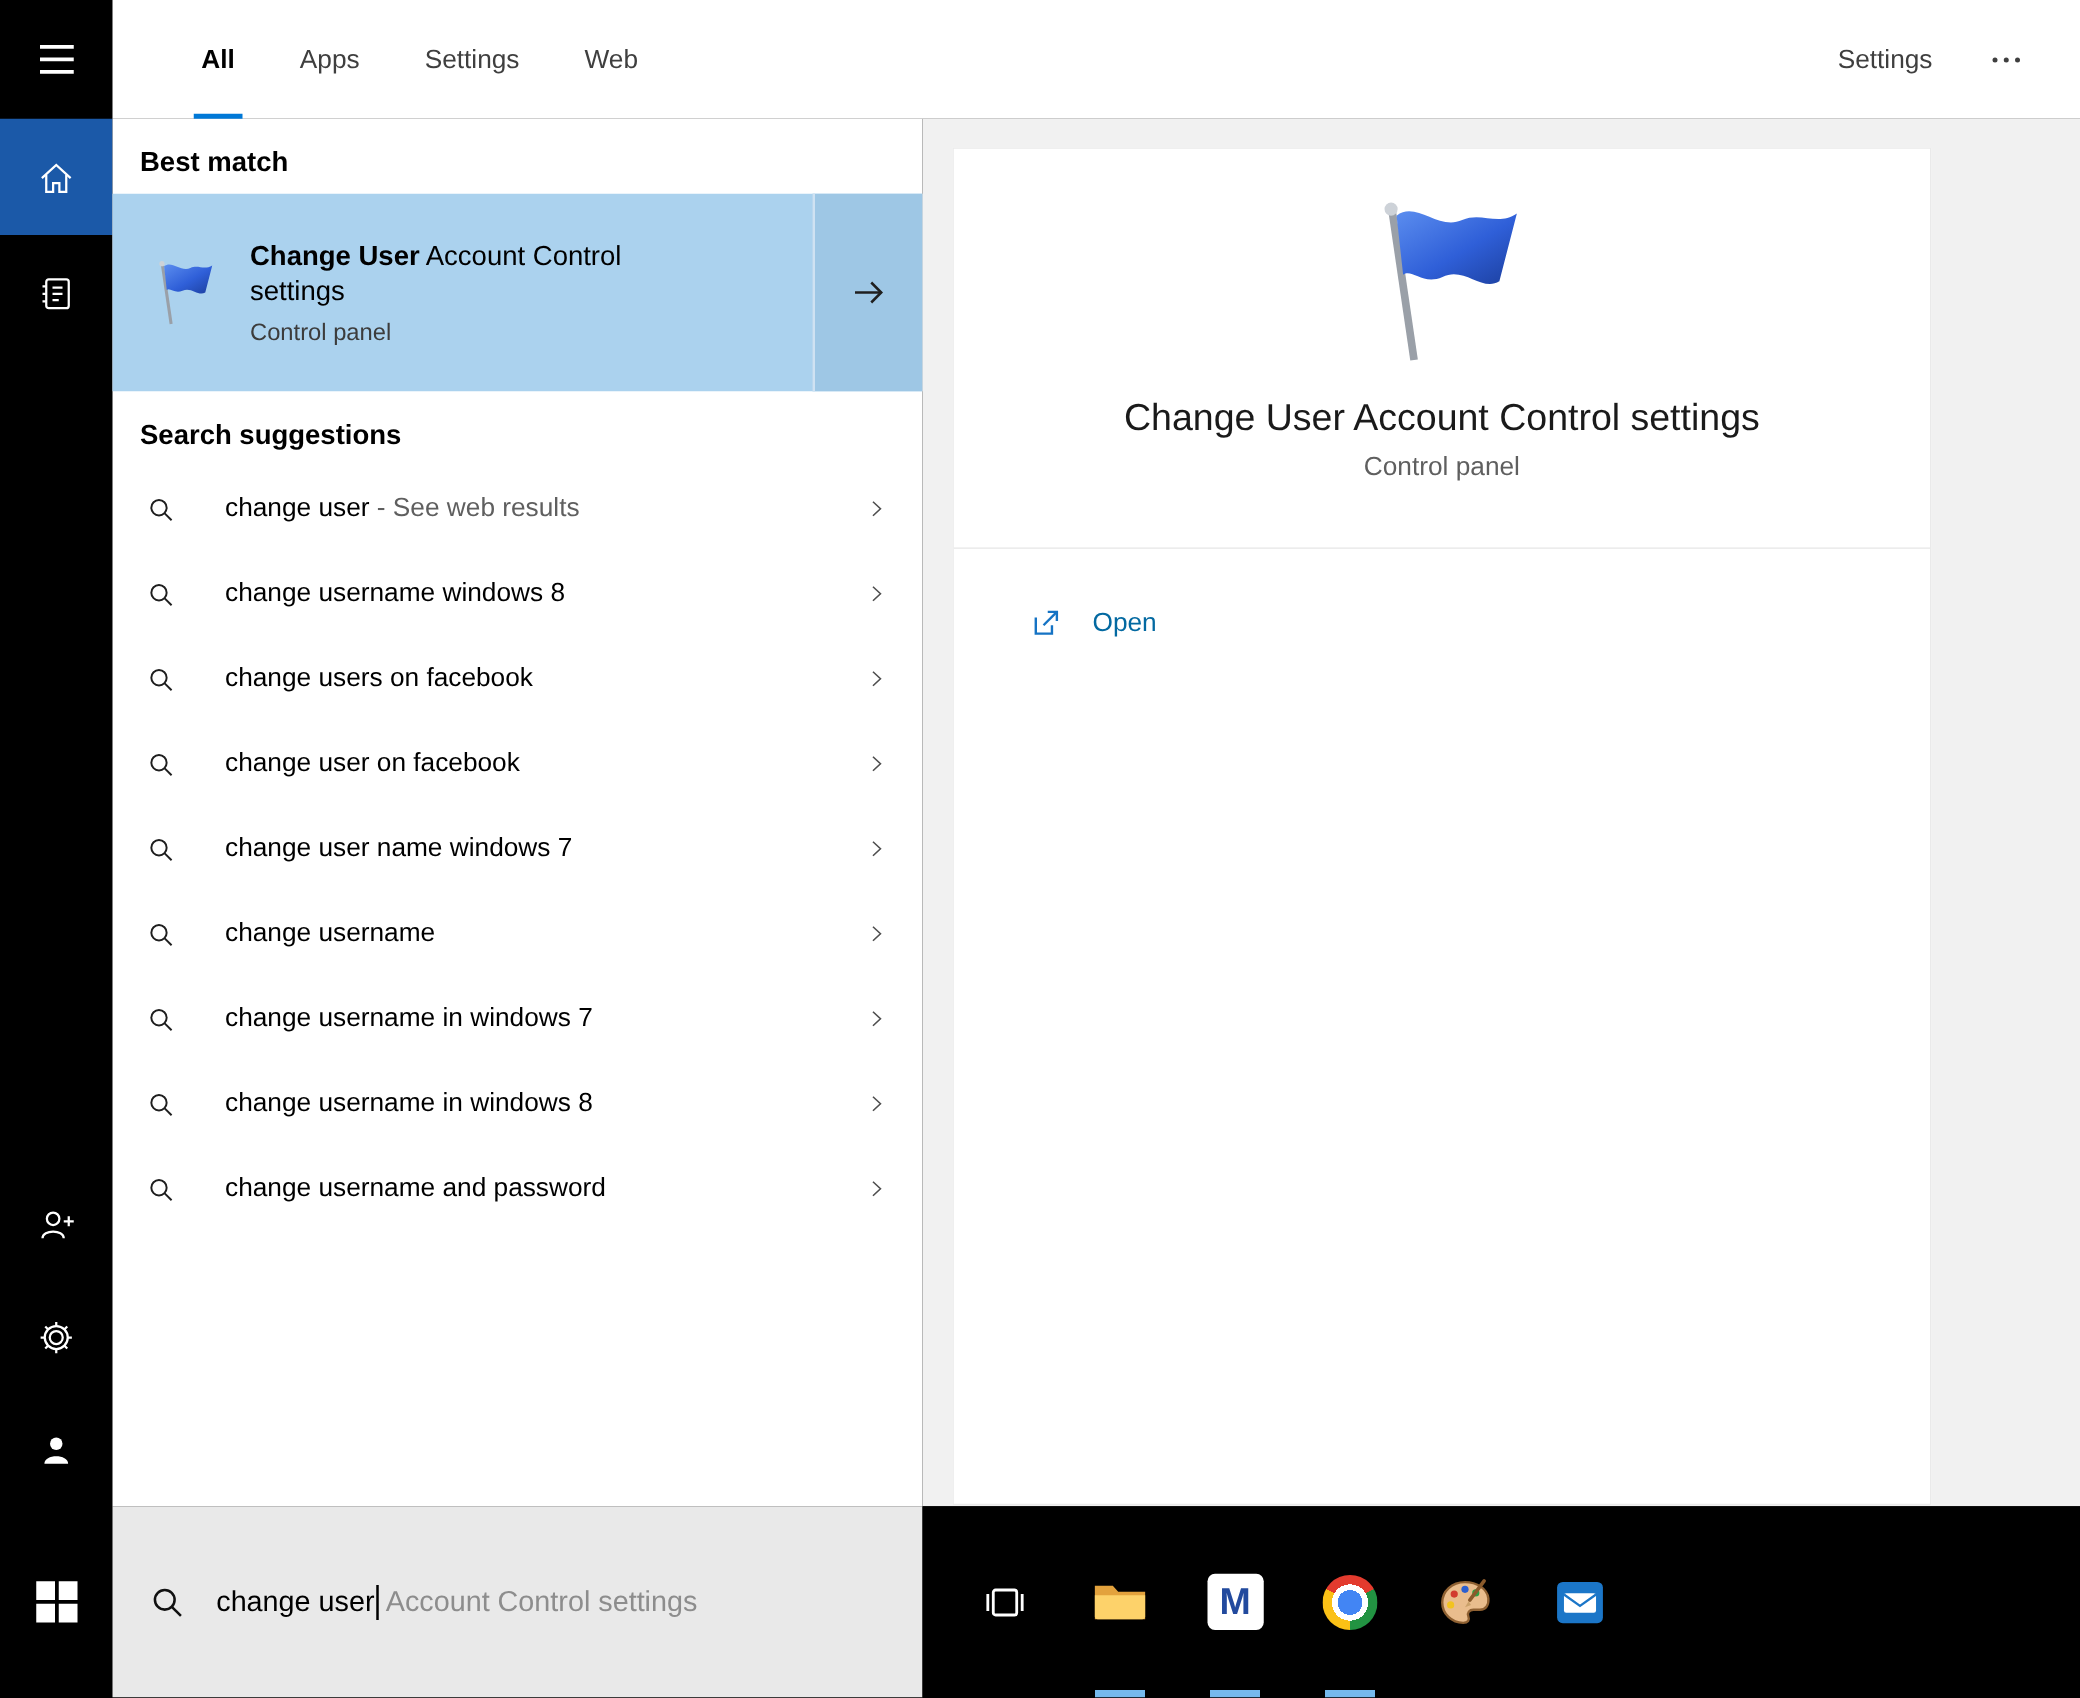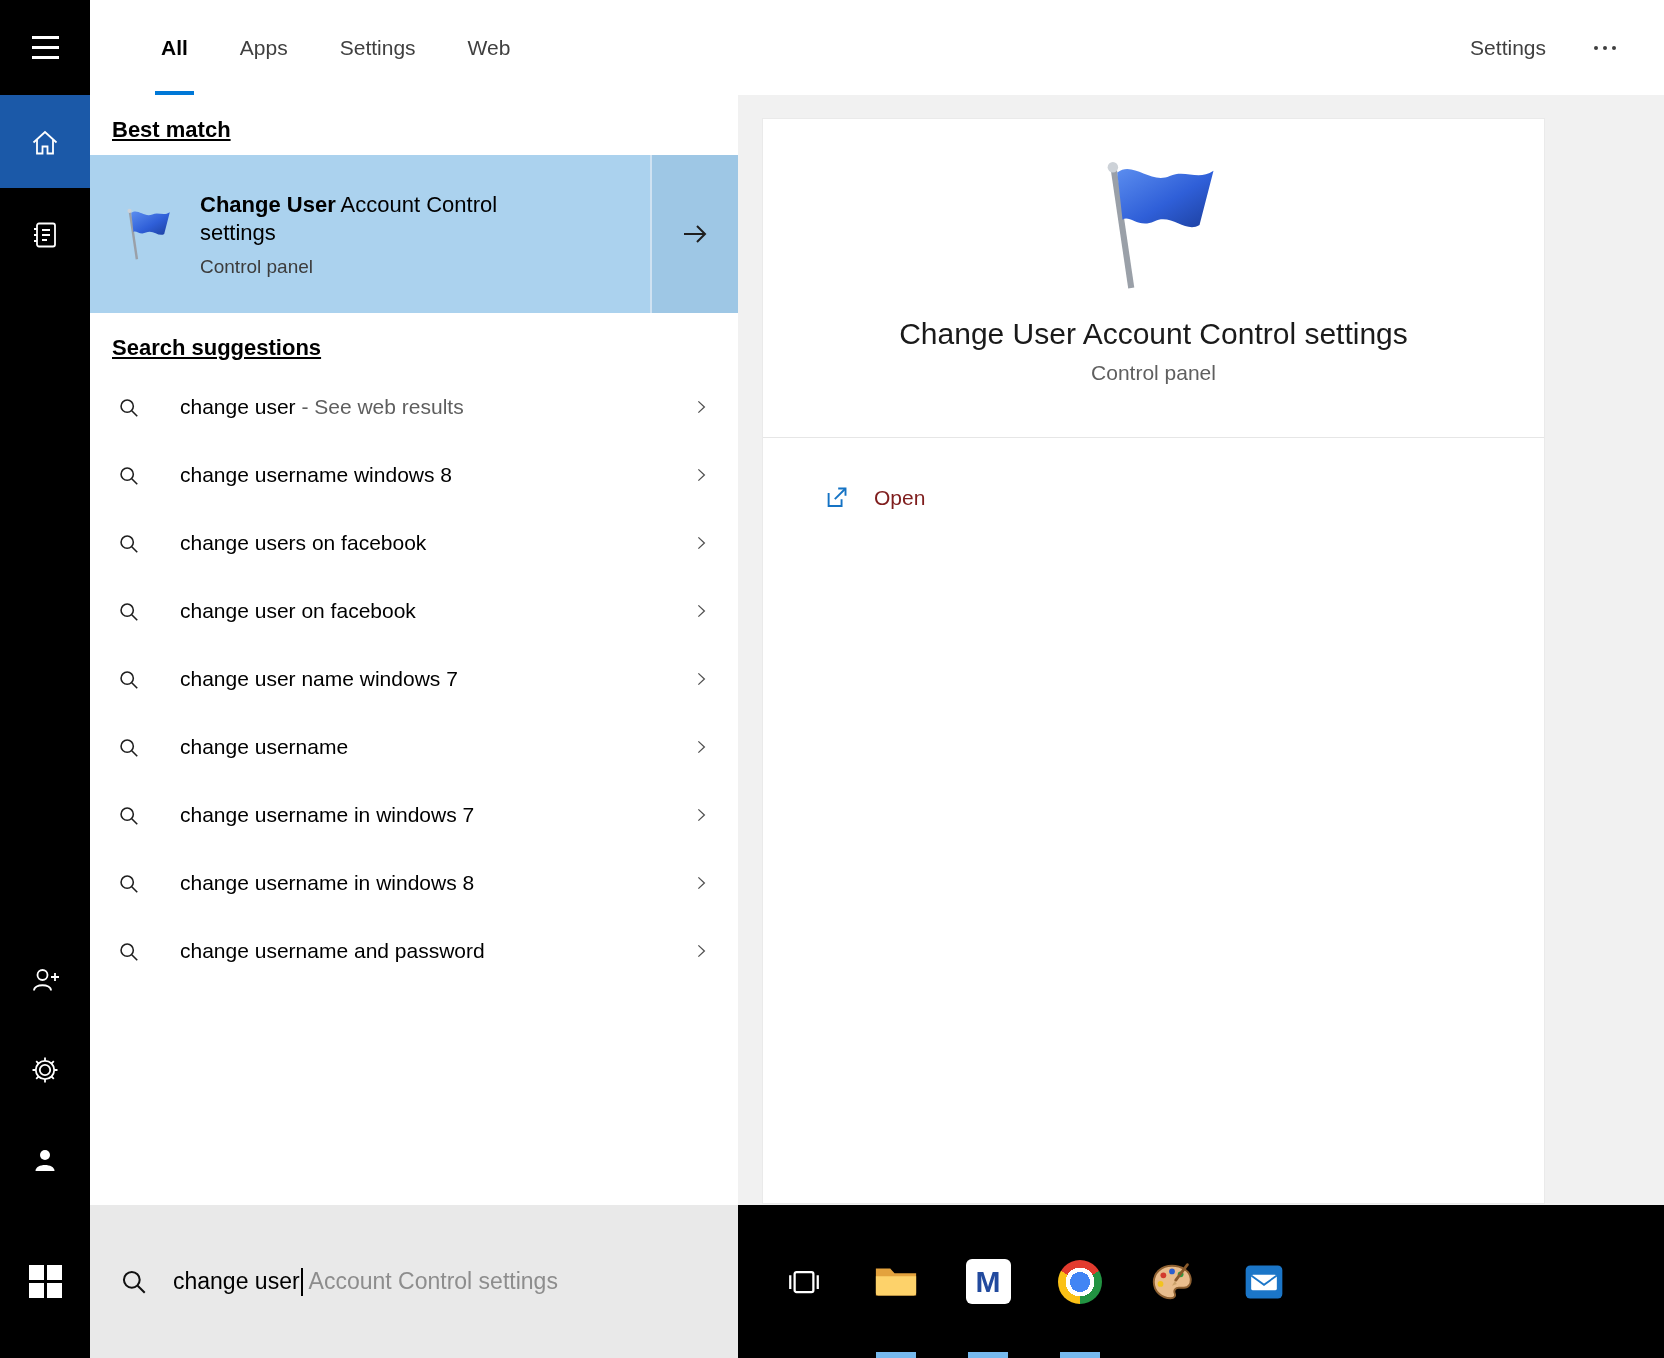--- a/index.html
+++ b/index.html
@@ -31,21 +31,21 @@
   .tab.active::after { content:""; position:absolute; left:20px; right:20px; bottom:0; height:4px; background:#0078d7; }
   .caret-down { width:0; height:0; border-left:8px solid transparent; border-right:8px solid transparent;
                 border-top:9px solid #2b2b2b; margin-left:12px; }
   .topbar-right { margin-left:auto; display:flex; align-items:center; }
   .feedback { font-size:21px; color:#3f3f3f; padding:0 34px; cursor:pointer; }
   .dots { display:flex; gap:5px; padding:0 48px 0 14px; cursor:pointer; }
   .dots i { width:4px; height:4px; border-radius:50%; background:#3f3f3f; display:block; }
 
   
   .results { grid-column:2; grid-row:2; background:#fff; color:#1a1a1a; }
-  .section-header { font-size:22px; font-weight:bold; padding:22px 0 12px 22px; color:#000;text-decoration:underline; }
+  .section-header { font-size:22px; font-weight:bold; padding:22px 0 12px 22px; color:#000; }
   .section-header.sub { padding-top:22px; }
   .best-match { display:flex; height:158px; background:#abd2ee; cursor:pointer; }
   .bm-main { flex:1; display:flex; align-items:center; padding-left:28px; gap:26px; }
   .bm-flag svg { width:56px; height:56px; }
   .bm-title { font-size:22px; line-height:28px; width:340px; color:#000; }
   .bm-title b { font-weight:bold; }
   .bm-sub { font-size:19px; color:#3c3c3c; margin-top:9px; }
   .bm-arrow { width:88px; background:#9ec7e5; border-left:2px solid #cfe2f2; display:flex;
               align-items:center; justify-content:center; color:#1f1f1f; cursor:pointer; }
   .bm-arrow svg { width:32px; height:32px; }
@@ -60,21 +60,21 @@
   .chev svg { width:18px; height:18px; }
 
   
   .detail { grid-column:3; grid-row:2; background:#f1f1f1; }
   .card { margin:23px 0 0 24px; width:783px; height:1086px; background:#fff; border:1px solid #eaeaea; }
   .card-top { padding-top:36px; text-align:center; }
   .card-flag svg { width:140px; height:140px; }
   .card-title { font-size:30px; font-weight:normal; color:#1a1a1a; margin-top:18px; }
   .card-sub { font-size:21px; color:#5f5f5f; margin-top:10px; }
   .divider { height:1px; background:#e6e6e6; margin-top:52px; }
-  .action-row { display:flex; align-items:center; gap:24px; padding:46px 0 0 60px; font-size:21px; color:#7f1d1d; cursor:pointer; }
+  .action-row { display:flex; align-items:center; gap:24px; padding:46px 0 0 60px; font-size:21px; color:#0369a1; cursor:pointer; }
   .action-row .ico { color:#1573c4; }
   .action-row svg { width:27px; height:27px; }
 
   
   .searchbar { grid-column:2; grid-row:3; background:#e9e9e9; display:flex; align-items:center; padding-left:30px; cursor:text; }
   .searchbar .s-ico { color:#111; }
   .searchbar .s-ico svg { width:27px; height:27px; }
   .sb-text { margin-left:26px; font-size:23px; display:flex; align-items:center; }
   .sb-typed { color:#000; }
   .sb-caret { width:2px; height:28px; background:#000; margin:0 1px; }

